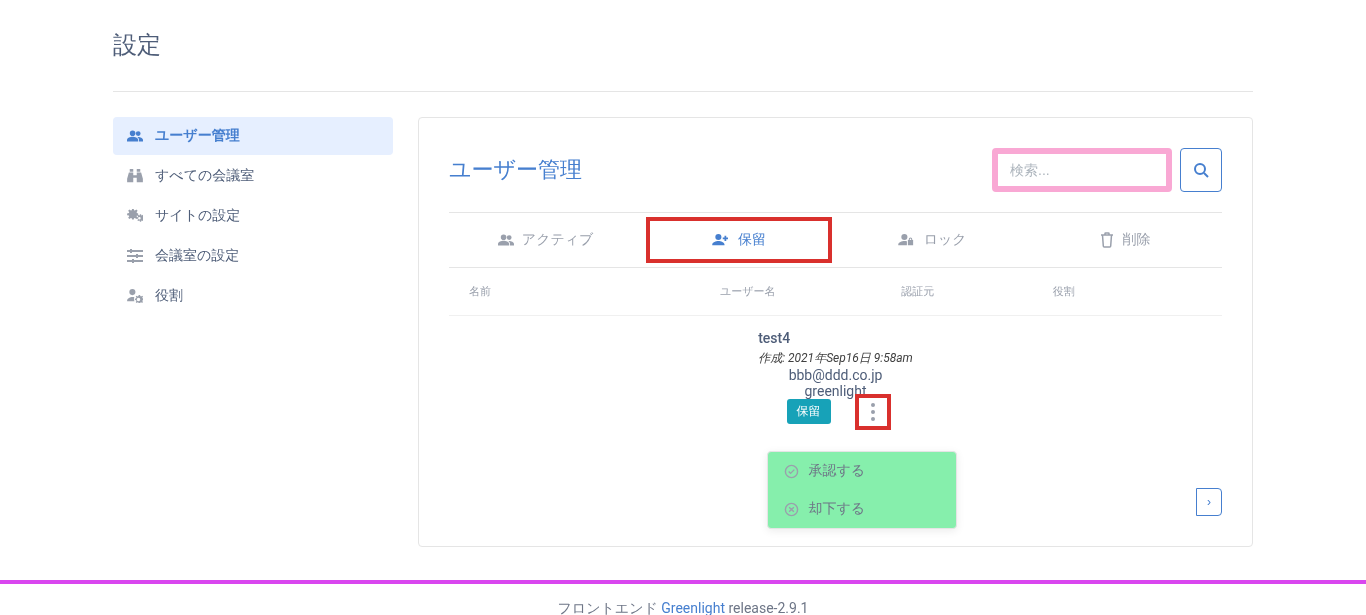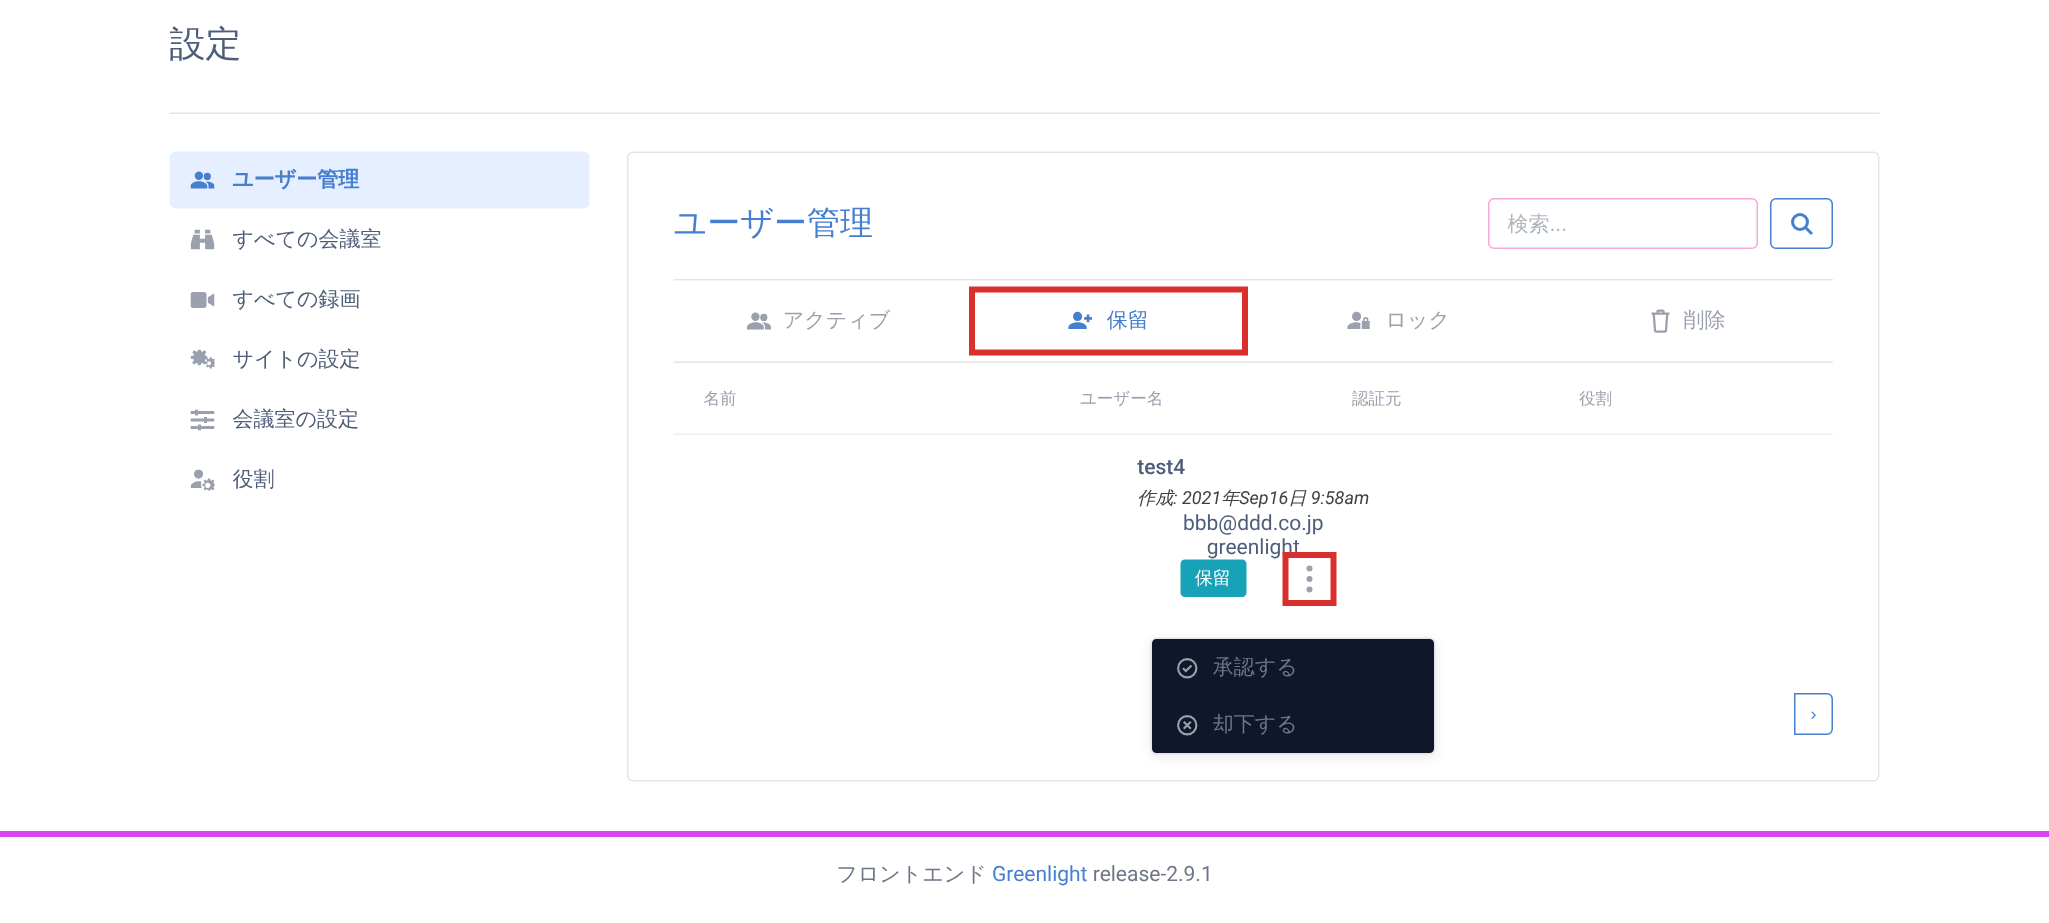--- a/index.html
+++ b/index.html
@@ -8,21 +8,21 @@
       box-sizing: border-box;
     }
     body {
       font-family: -apple-system, BlinkMacSystemFont, "Segoe UI", Roboto, "Helvetica Neue", Arial, sans-serif;
       background: #fff;
       color: #4e5d78;
       font-size: 14px;
     }
     .container {
       max-width: 1200px;
-      margin: 0 auto;
+      margin: 16px auto;
       padding: 13px 30px;
     }
     .page-title {
       font-size: 24px;
       font-weight: 400;
       color: #4e5d78;
       margin-bottom: 30px;
     }
     hr.top-divider {
       border: none;
@@ -78,21 +78,21 @@
     .section-title {
       font-size: 22px;
       color: #467fcf;
       font-weight: 400;
     }
     .search-area {
       display: flex;
       gap: 8px;
     }
     .search-input {
-      border: 1px solid #f9a8d4;
+      border: 6px solid #f9a8d4;
       border-radius: 4px;
       padding: 8px 12px;
       width: 180px;
       font-size: 14px;
       color: #6d28d9;
     }
     .search-input::placeholder {
       color: #adb5bd;
     }
     .search-btn {
@@ -191,21 +191,21 @@
     .dot {
       width: 4px;
       height: 4px;
       background: #9aa0ac;
       border-radius: 50%;
     }
     .dropdown {
       position: absolute;
       top: 52px;
       left: -20px;
-      background: #0f172a;
+      background: #86efac;
       border: 1px solid #e5e5e5;
       border-radius: 4px;
       box-shadow: 0 2px 8px rgba(0,0,0,0.08);
       min-width: 190px;
       z-index: 10;
     }
     .dropdown-item {
       display: flex;
       align-items: center;
       gap: 10px;
@@ -262,28 +262,20 @@
         </span>
         <span>ユーザー管理</span>
       </div>
       <div class="sidebar-item">
         <span class="icon">
           <svg width="16" height="14" viewBox="0 0 18 16" fill="currentColor">
               <path d="M3 0h4v3H3zM11 0h4v3h-4zM2 4h5v3H7v8H0v-4l2-7zm9 0h5l2 7v4h-7V7h0V4zM7 7h4v3H7z"></path>
             </svg>
         </span>
         <span>すべての会議室</span>
-      </div>
-      <div class="sidebar-item">
-        <span class="icon">
-          <svg width="16" height="12" viewBox="0 0 18 12" fill="currentColor">
-              <path d="M0 2a2 2 0 012-2h8a2 2 0 012 2v8a2 2 0 01-2 2H2a2 2 0 01-2-2V2zm13 2l5-3v10l-5-3V4z"></path>
-            </svg>
-        </span>
-        <span>すべての録画</span>
       </div>
       <div class="sidebar-item">
         <span class="icon">
           <svg width="16" height="14" viewBox="0 0 18 16" fill="currentColor">
               <path d="M6 8a2 2 0 100-4 2 2 0 000 4zm0 2a4 4 0 110-8 4 4 0 010 8zm-6-5l2-.3.4-1L1.2 2l1.4-1.4 1.7 1.2 1-.4L5.6 0h2l.3 1.4 1 .4L10.6.6 12 2l-1.2 1.7.4 1L12.6 5v2l-1.4.3-.4 1 1.2 1.7L10.6 11.4l-1.7-1.2-1 .4L7.6 12h-2l-.3-1.4-1-.4-1.7 1.2L1.2 10l1.2-1.7-.4-1L0 7V5zm14 7a1.5 1.5 0 100-3 1.5 1.5 0 000 3zm-3-2.5l1.2-.2.3-.7-.8-1 1-1 1 .8.7-.3.2-1.2h1.4l.2 1.2.7.3 1-.8 1 1-.8 1 .3.7 1.2.2v1.4l-1.2.2-.3.7.8 1-1 1-1-.8-.7.3-.2 1.2h-1.4l-.2-1.2-.7-.3-1 .8-1-1 .8-1-.3-.7-1.2-.2v-1.4z"></path>
             </svg>
         </span>
         <span>サイトの設定</span>
       </div>
       <div class="sidebar-item">

